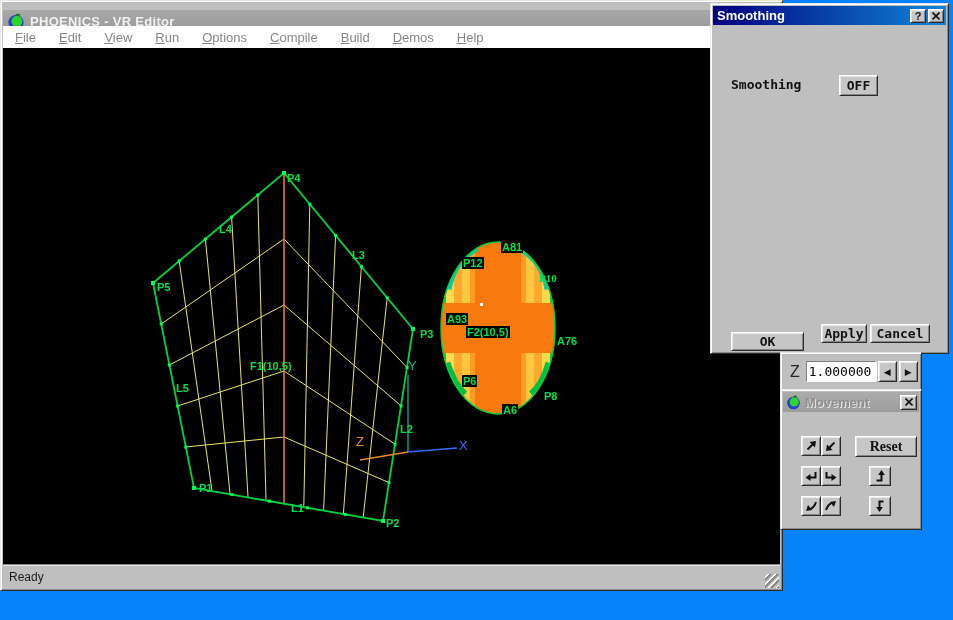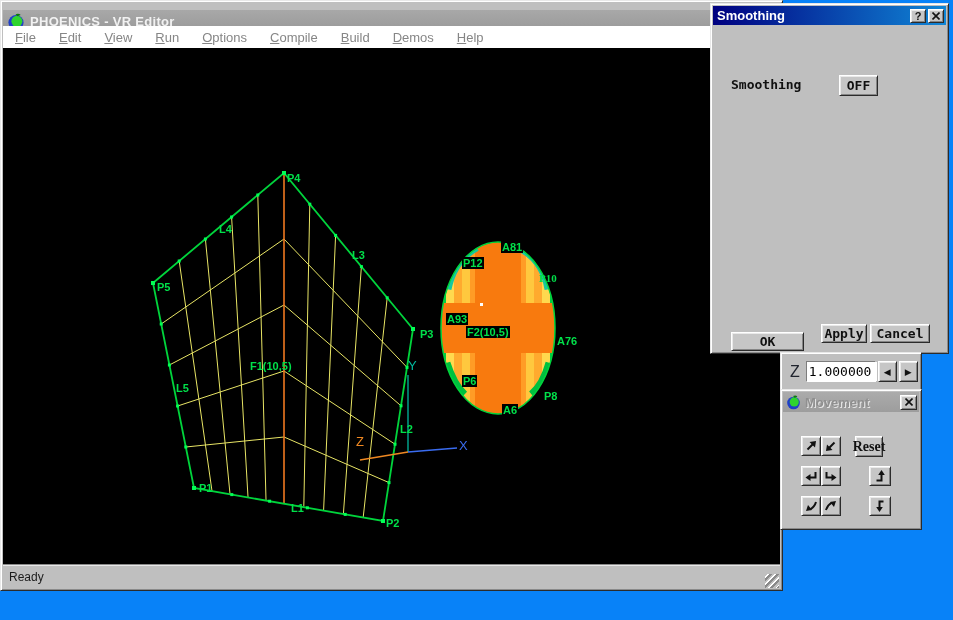--- a/index.html
+++ b/index.html
@@ -55,21 +55,21 @@
   #z-input-wrap{width:70px;height:21px;}
   .spin-btn{width:19px;height:21px;font-size:9px;color:#111;margin-left:2px;}
 
   
   #movement-dialog{position:absolute;left:780px;top:389px;width:140px;height:139px;}
   #movement-titlebar{position:absolute;left:2px;top:2px;right:2px;height:20px;
     background:linear-gradient(#ababab,#9d9d9d);display:flex;align-items:center;padding:0 2px 0 3px;box-sizing:border-box;}
   #movement-title{flex:1;margin-left:4px;font-size:13px;font-weight:bold;color:#8f8f8f;text-shadow:1px 1px 0 #e6e6e6;}
   .mv-btn{position:absolute;width:20px;height:20px;}
   .mv-btn svg{display:block;}
-  #reset-button{position:absolute;left:74px;top:46px;width:28px;height:21px;
+  #reset-button{position:absolute;left:74px;top:46px;width:62px;height:21px;
     font-family:"Liberation Serif",serif;font-weight:bold;font-size:14px;color:#111;}
 </style>
 </head>
 <body>
 
 <div id="screen">
 
   <svg style="position:absolute;left:-4px;top:1px;" width="24" height="34" viewBox="0 0 24 34">
     <rect x="3" y="2" width="17" height="14" fill="#f5f2e4" stroke="#111"></rect>
     <rect x="6" y="5" width="11" height="8" fill="#8aa89e"></rect>

